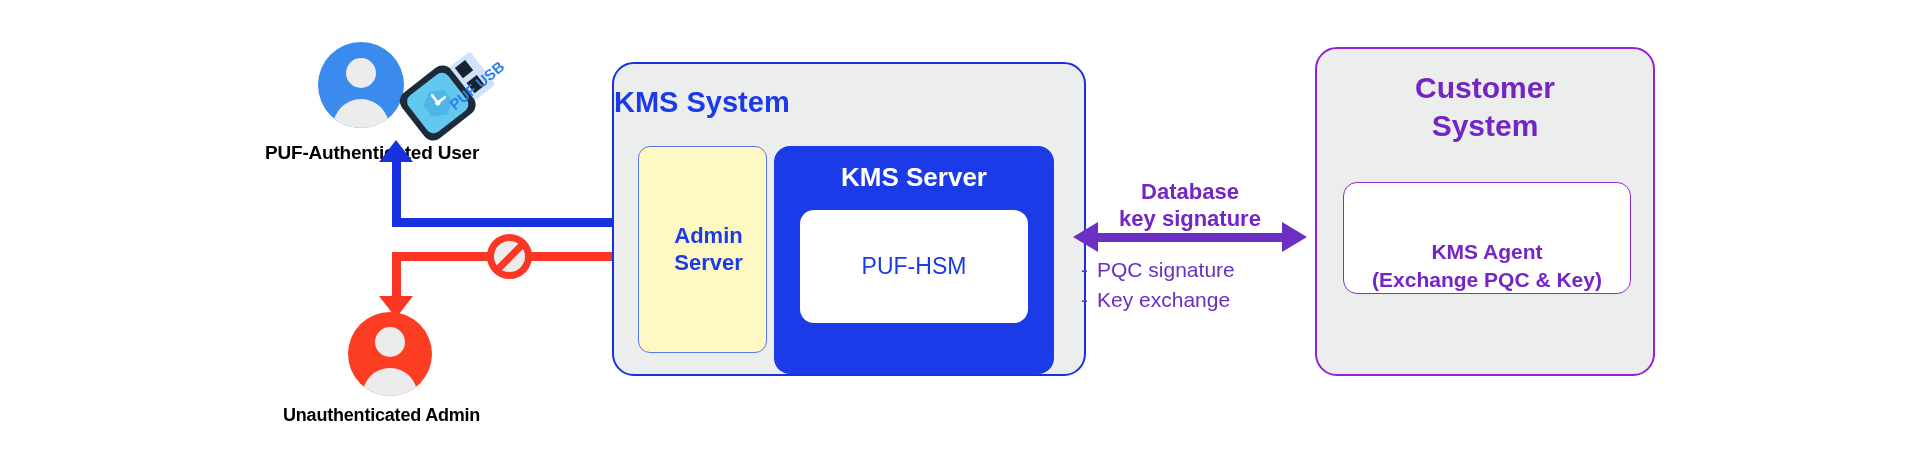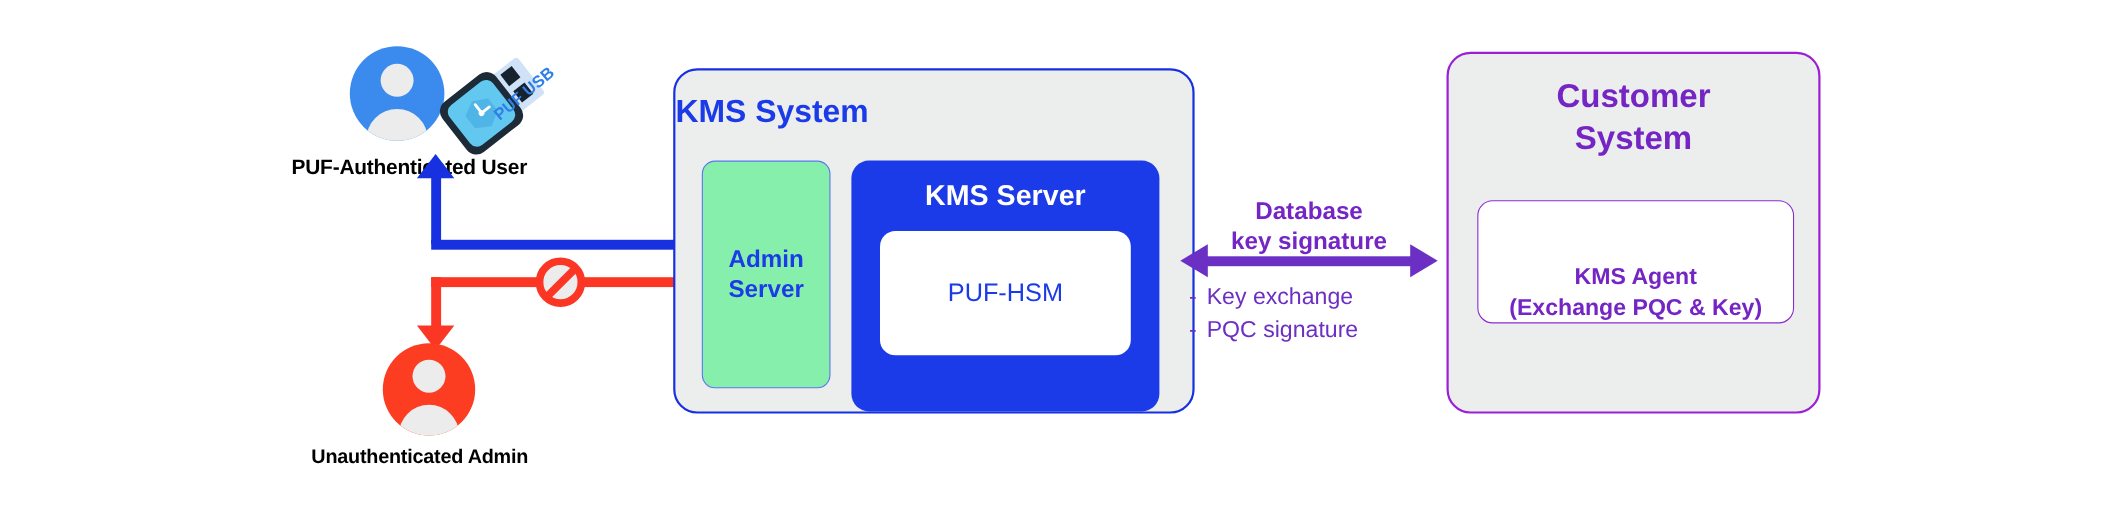--- a/index.html
+++ b/index.html
@@ -92,22 +92,22 @@
   #kms-system{
     left:612px;top:62px;width:470px;height:310px;
     background:#eceded;border:2.2px solid #1730e0;border-radius:22px;
   }
   #kms-system-title{
     position:absolute;left:0;right:0;top:22px;text-align:left;
     font-size:29px;font-weight:bold;color:#1b3ae8;
   }
   #admin-consol{
     position:absolute;left:24px;top:82px;width:115px;height:205px;
-    background:#86efac;border:1.4px solid #5a76ef;border-radius:12px;
-    display:flex;align-items:center;justify-content:center;
+    background:#fef9c3;border:1.4px solid #5a76ef;border-radius:12px;
+    display:flex;align-items:center;justify-content:center;padding-left:12px;
   }
   #admin-consol .txt{
     font-size:22px;font-weight:bold;color:#1b3ae8;line-height:1.22;text-align:center;
   }
   #kms-server{
     position:absolute;left:160px;top:82px;width:280px;height:228px;
     background:#1b3ae8;border-radius:16px;
   }
   #kms-server-title{
     position:absolute;left:0;right:0;top:16px;text-align:center;
@@ -234,22 +234,22 @@
   <div class="abs" id="exchange">
     <div id="exchange-title">
       <div>Database</div>
       <div>key signature</div>
     </div>
     <div id="exchange-arrow">
       <div class="head-l"></div>
       <div class="head-r"></div>
     </div>
     <div id="exchange-bullets">
+      <div><span class="dash">-</span><span>PQC signature</span></div>
       <div><span class="dash">-</span><span>Key exchange</span></div>
-      <div><span class="dash">-</span><span>PQC signature</span></div>
     </div>
   </div>
 
   <div class="abs" id="customer-system">
     <div id="customer-system-title">
       <div>Customer</div>
       <div>System</div>
     </div>
     <div id="kms-agent">
       <div class="txt">

